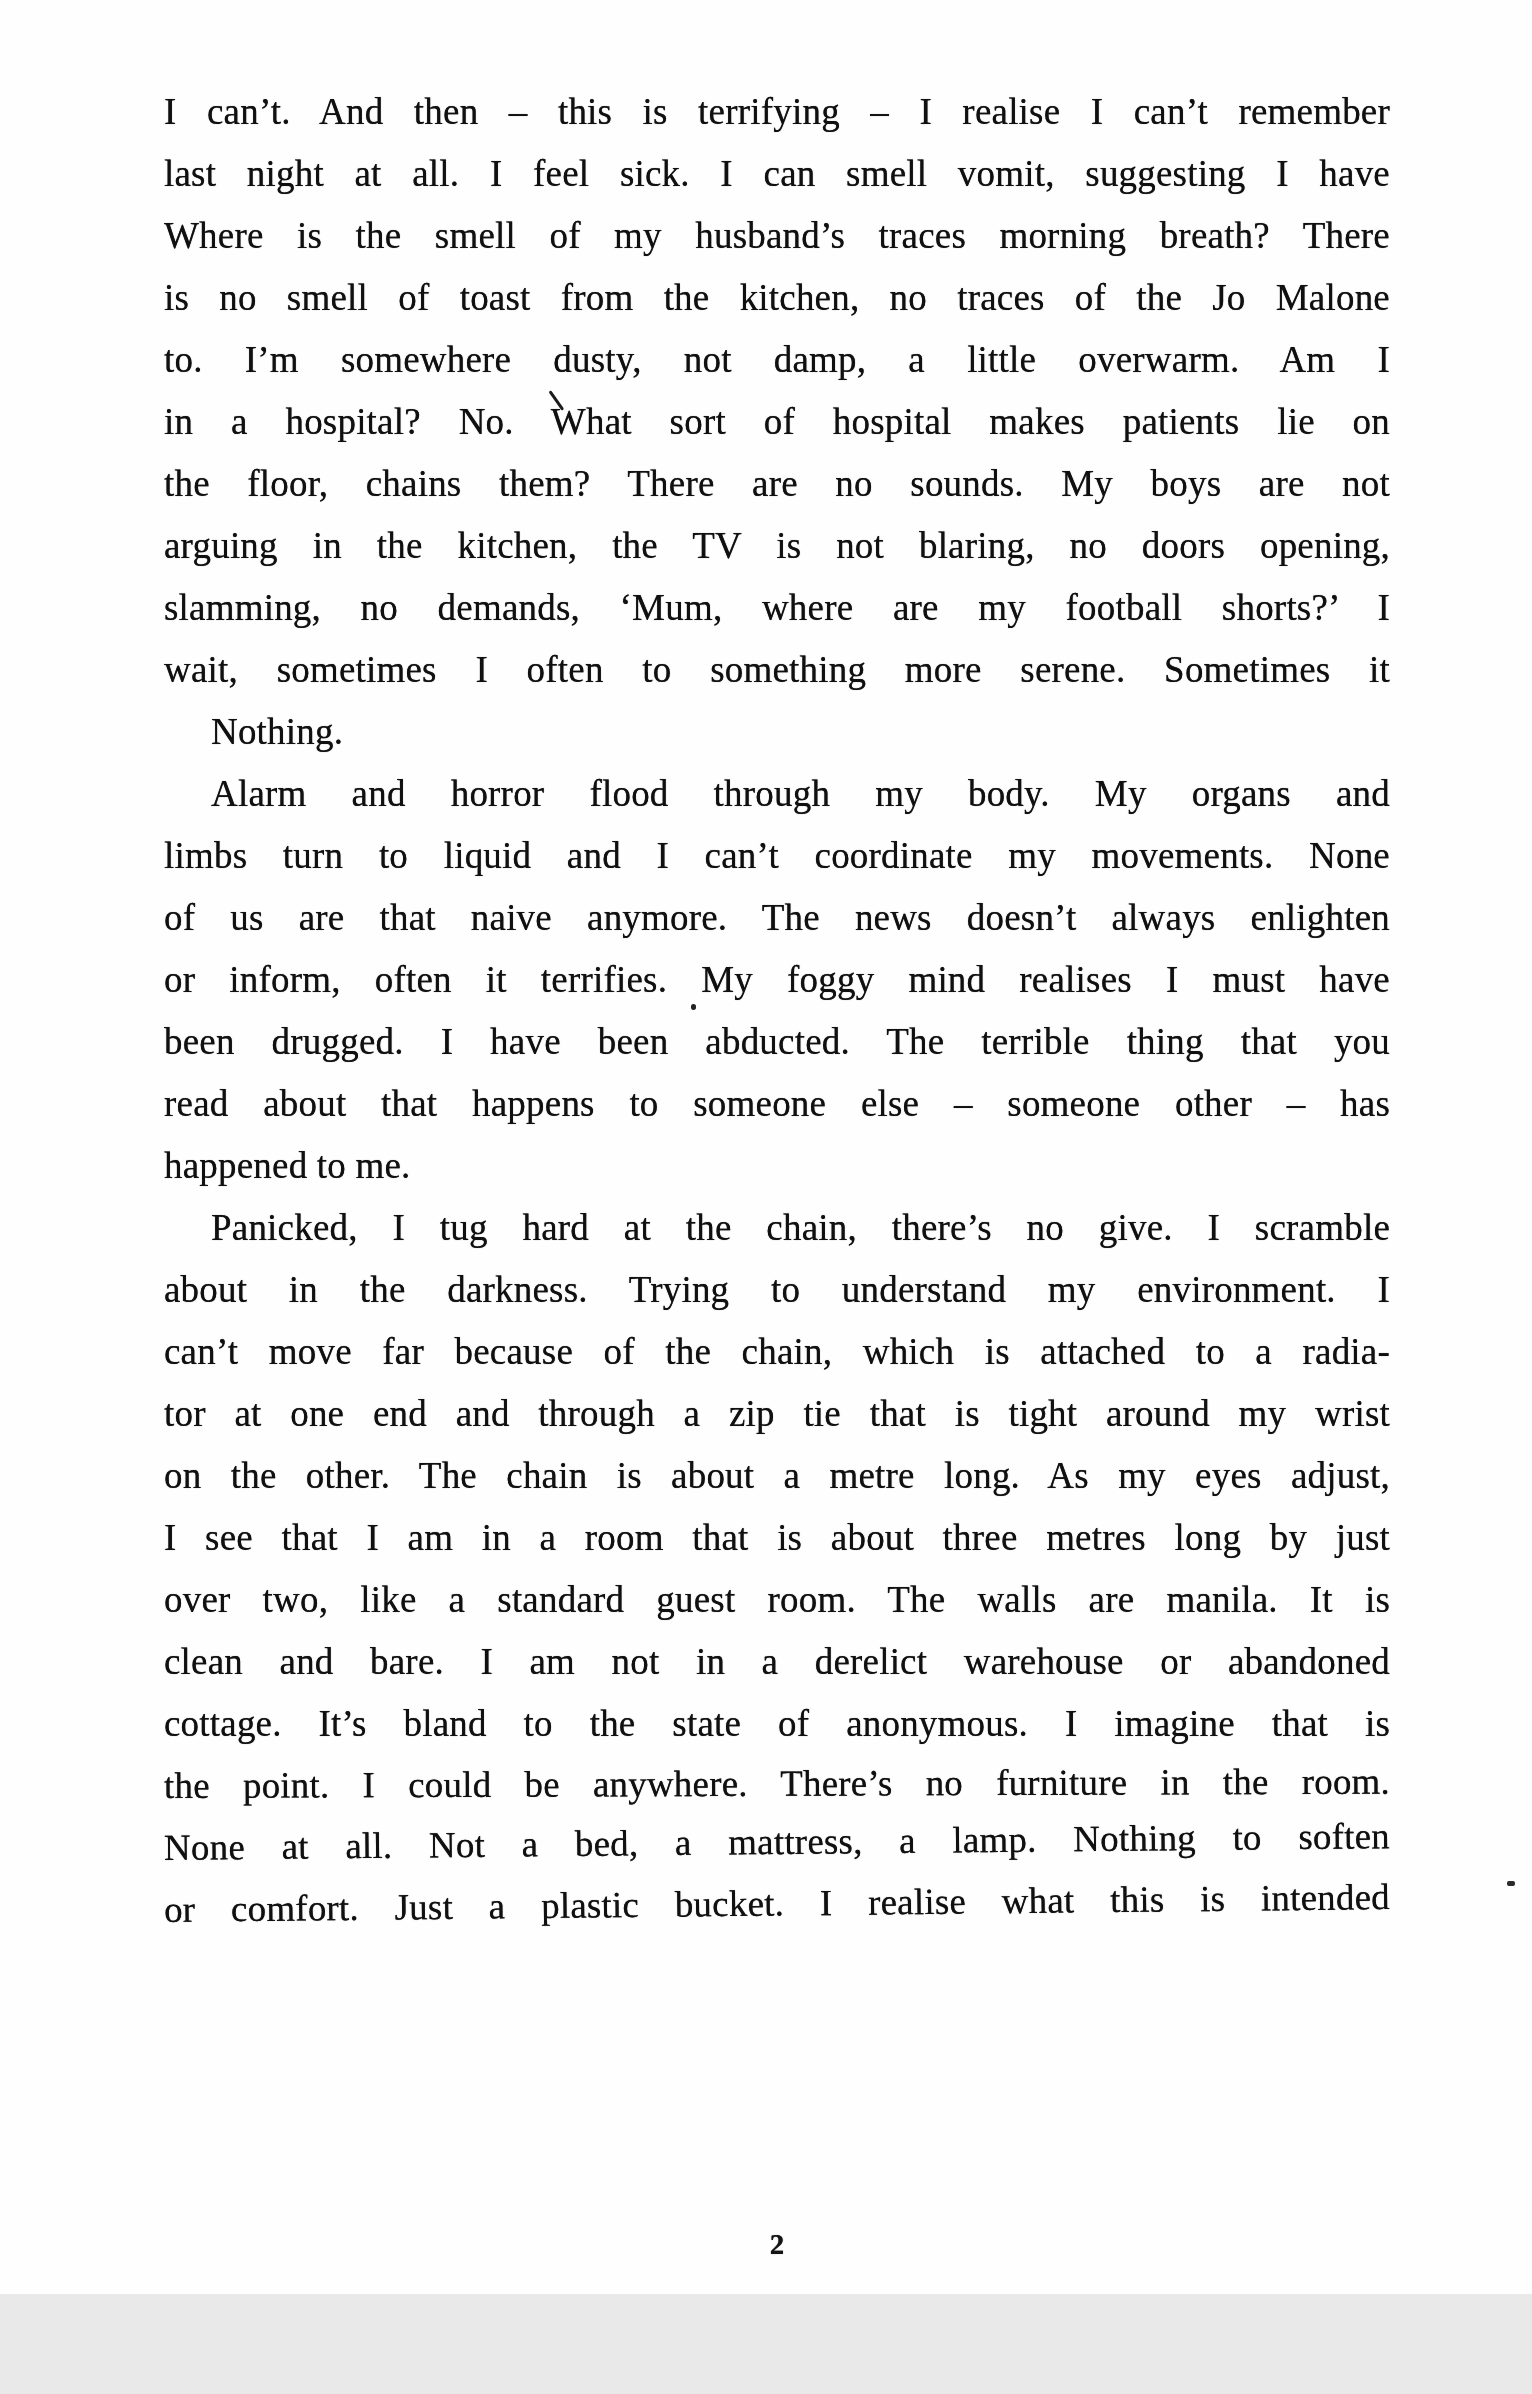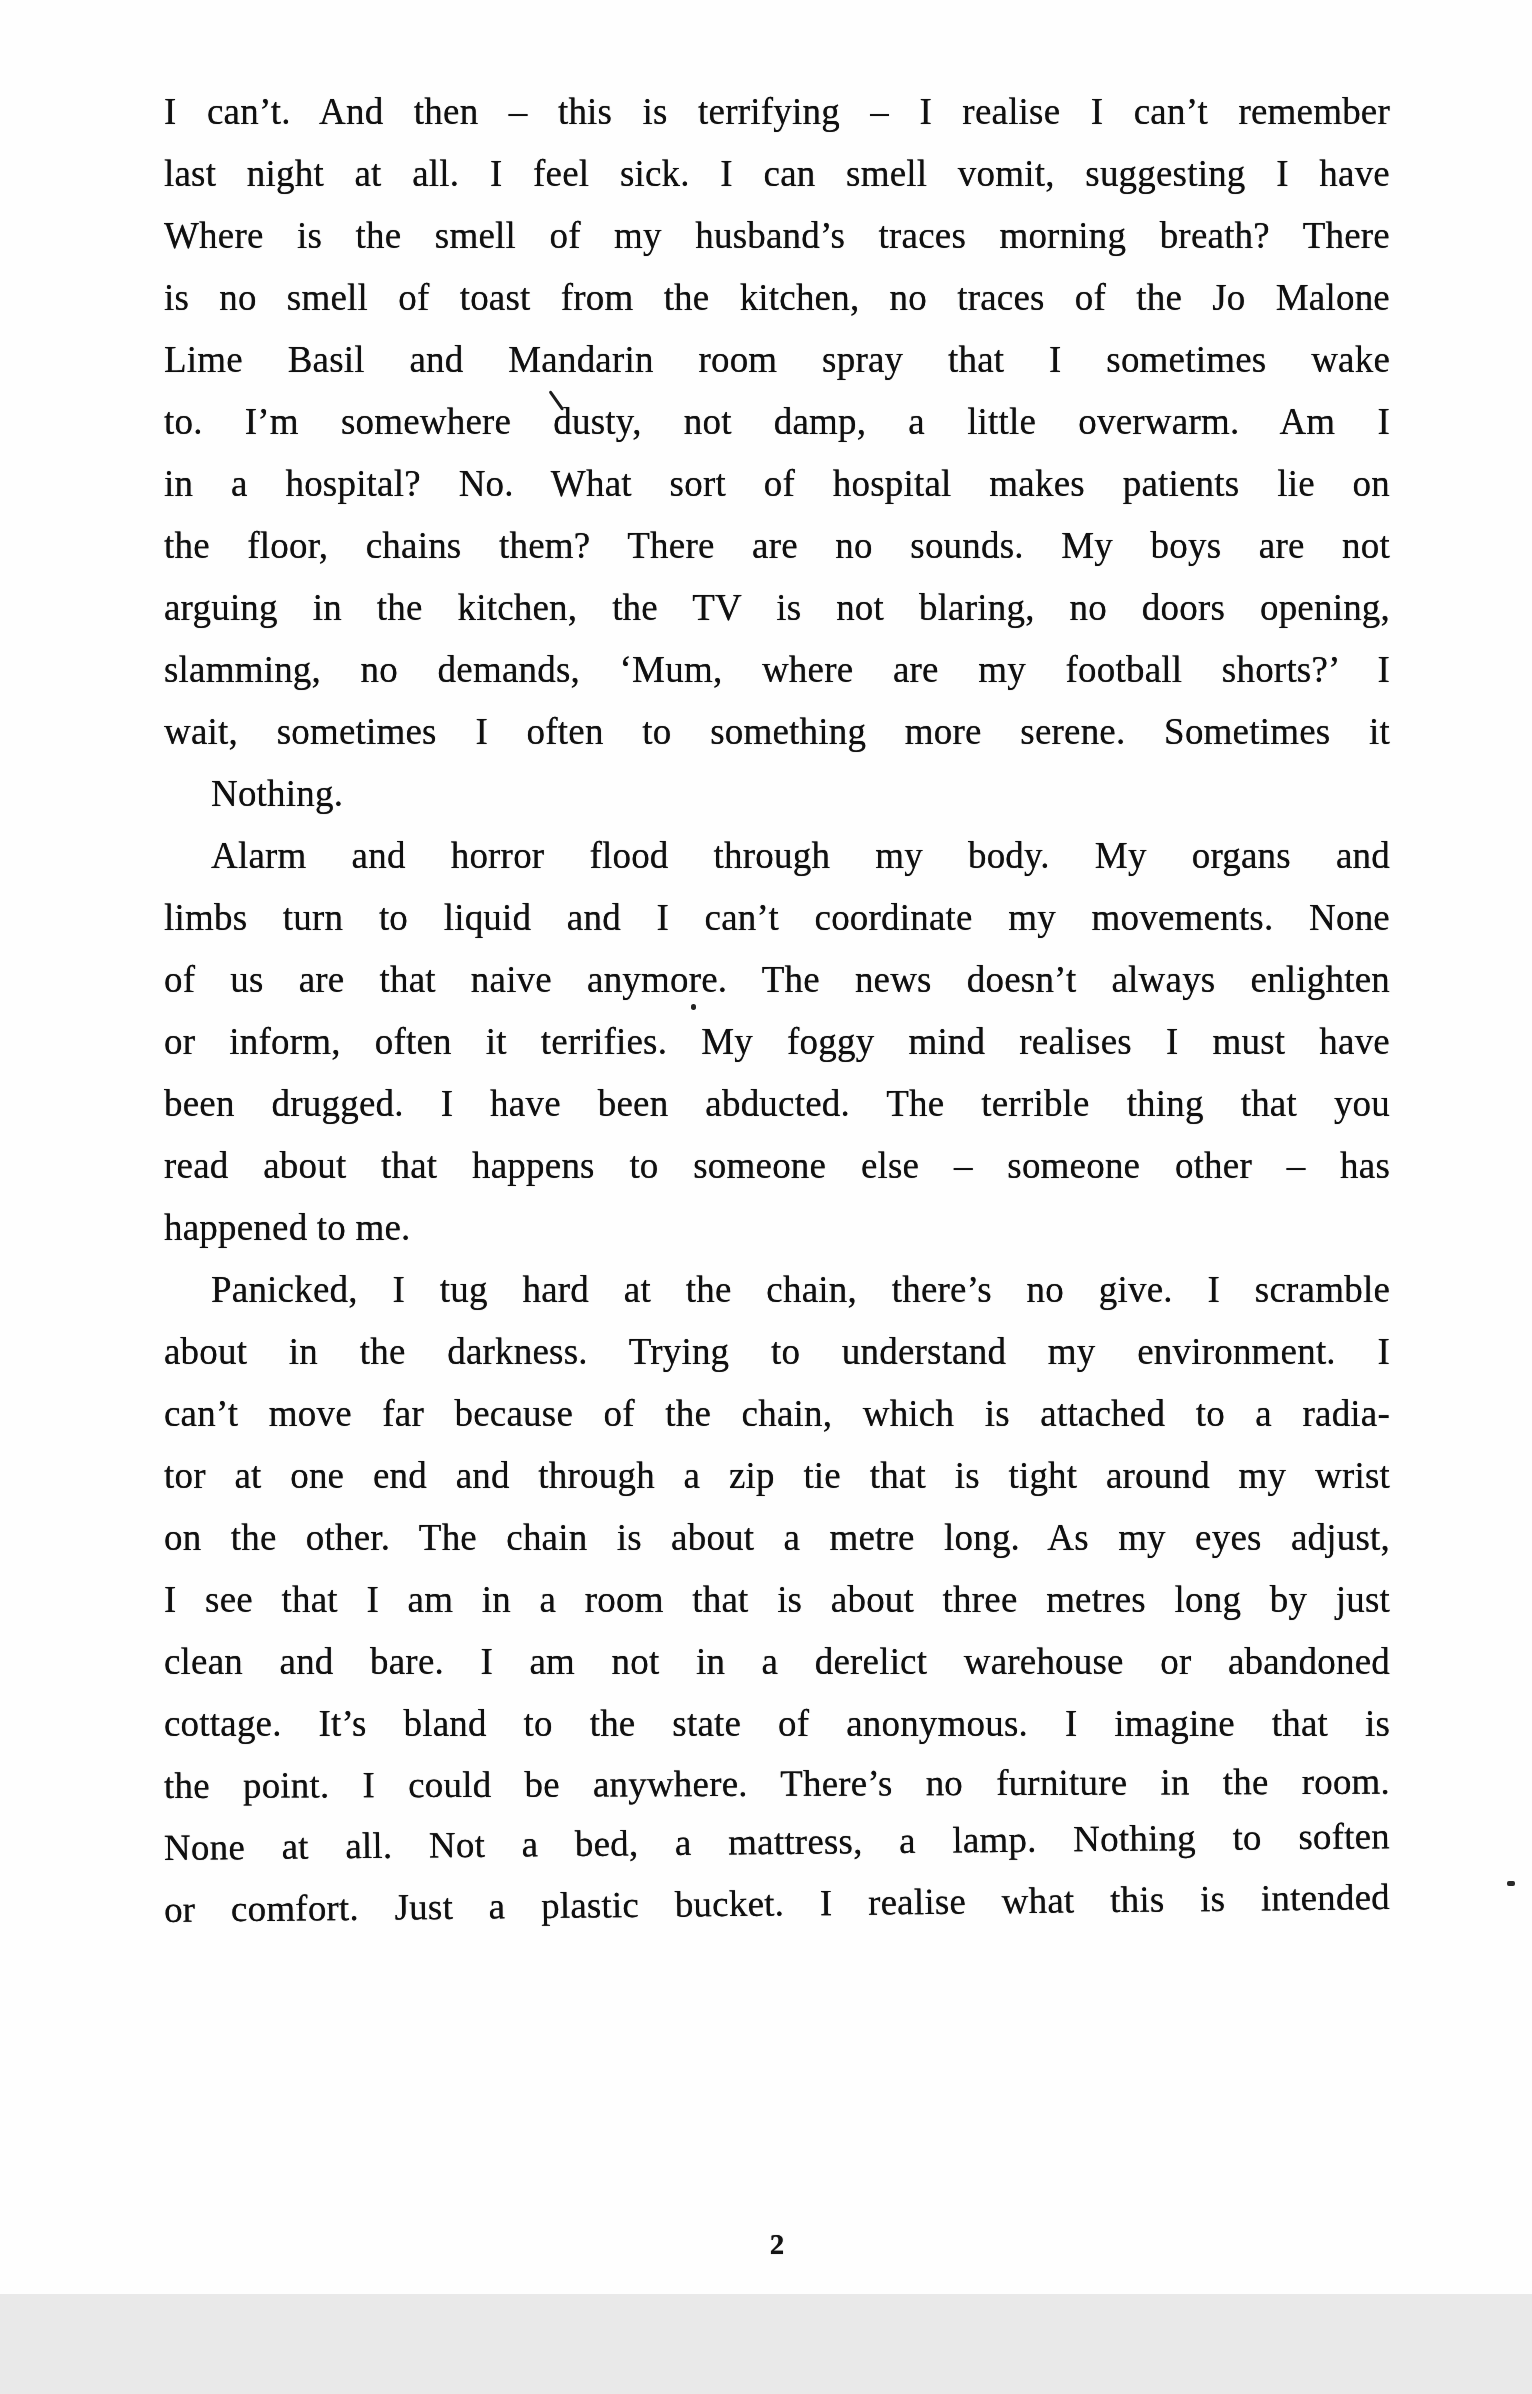--- a/index.html
+++ b/index.html
@@ -85,41 +85,41 @@
 </style>
 </head>
 <body>
 
 <div class="page">
   <div class="text-block">
       <div class="line just">I can’t. And then – this is terrifying – I realise I can’t remember</div>
       <div class="line just">last night at all. I feel sick. I can smell vomit, suggesting I have</div>
       <div class="line just">Where is the smell of my husband’s traces morning breath? There</div>
       <div class="line just">is no smell of toast from the kitchen, no traces of the Jo Malone</div>
-      <div class="line just">Lime Basil and Mandarin room spray that I sometimes wake</div>
       <div class="line just">to. I’m somewhere dusty, not damp, a little overwarm. Am I</div>
       <div class="line just">in a hospital? No. What sort of hospital makes patients lie on</div>
       <div class="line just">the floor, chains them? There are no sounds. My boys are not</div>
       <div class="line just">arguing in the kitchen, the TV is not blaring, no doors opening,</div>
       <div class="line just">slamming, no demands, ‘Mum, where are my football shorts?’ I</div>
       <div class="line just">wait, sometimes I often to something more serene. Sometimes it</div>
       <div class="line indent">Nothing.</div>
       <div class="line indent just">Alarm and horror flood through my body. My organs and</div>
       <div class="line just">limbs turn to liquid and I can’t coordinate my movements. None</div>
       <div class="line just">of us are that naive anymore. The news doesn’t always enlighten</div>
       <div class="line just">or inform, often it terrifies. My foggy mind realises I must have</div>
       <div class="line just">been drugged. I have been abducted. The terrible thing that you</div>
       <div class="line just">read about that happens to someone else – someone other – has</div>
       <div class="line">happened to me.</div>
       <div class="line indent just">Panicked, I tug hard at the chain, there’s no give. I scramble</div>
       <div class="line just">about in the darkness. Trying to understand my environment. I</div>
       <div class="line just">can’t move far because of the chain, which is attached to a radia-</div>
       <div class="line just">tor at one end and through a zip tie that is tight around my wrist</div>
       <div class="line just">on the other. The chain is about a metre long. As my eyes adjust,</div>
       <div class="line just">I see that I am in a room that is about three metres long by just</div>
+      <div class="line just">over two, like a standard guest room. The walls are manila. It is</div>
       <div class="line just">clean and bare. I am not in a derelict warehouse or abandoned</div>
       <div class="line just">cottage. It’s bland to the state of anonymous. I imagine that is</div>
       <div class="line just" style="transform: rotate(-0.2deg); transform-origin: left center;">the point. I could be anywhere. There’s no furniture in the room.</div>
       <div class="line just" style="transform: rotate(-0.55deg); transform-origin: left center;">None at all. Not a bed, a mattress, a lamp. Nothing to soften</div>
       <div class="line just" style="transform: rotate(-0.6deg); transform-origin: left center;">or comfort. Just a plastic bucket. I realise what this is intended</div>
     </div>
   <div class="page-number">2</div>
   <div class="ink-stroke"></div>
   <div class="ink-dot"></div>
   <div class="edge-speck"></div>

